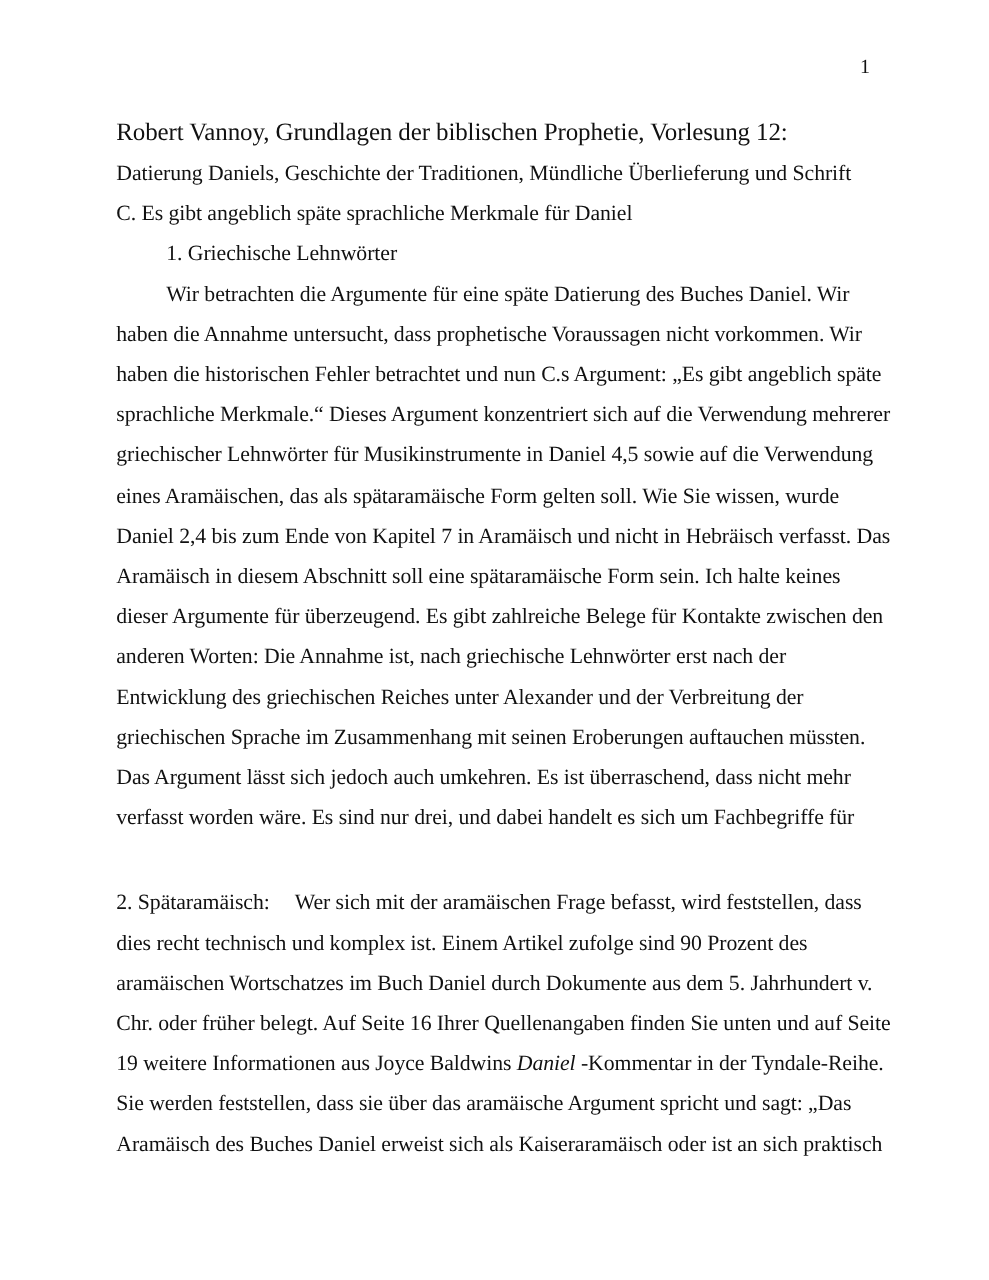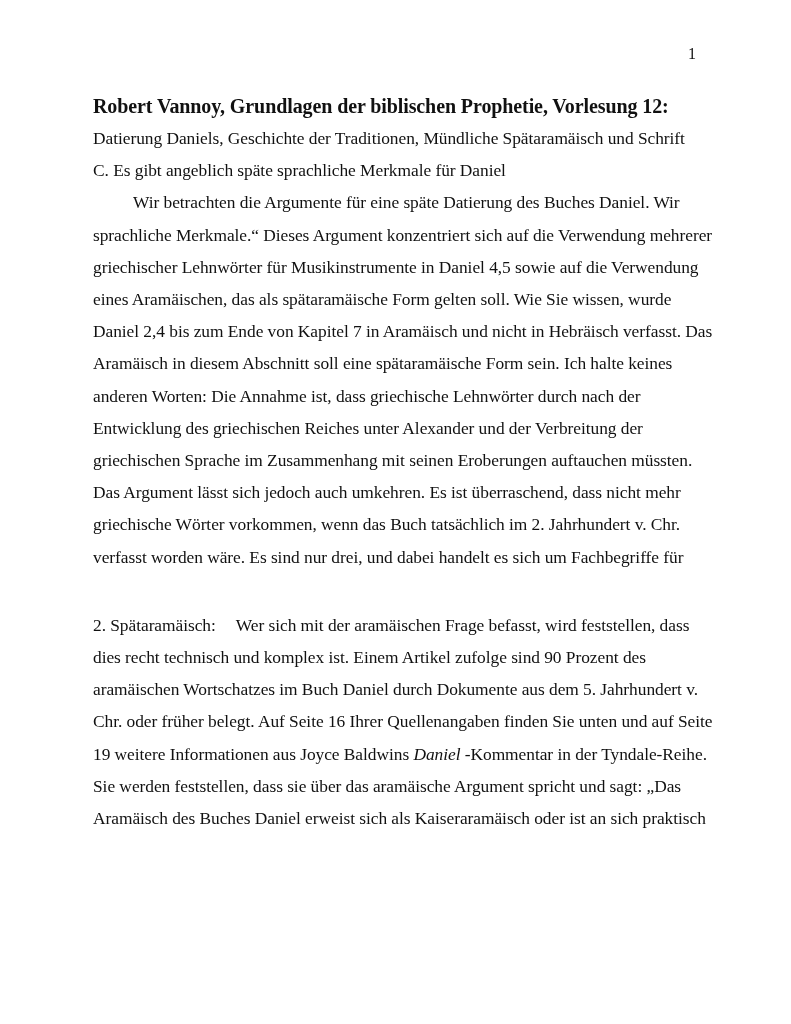--- a/index.html
+++ b/index.html
@@ -22,21 +22,21 @@
       font-size: 16px;
       line-height: 20px;
     }
     .content {
       position: absolute;
       top: 90px;
       left: 93px;
       width: 612px;
     }
     .title {
-      font-weight: bold;
+      font-weight: normal;
       font-size: 20px;
       line-height: 32px;
       white-space: nowrap;
       letter-spacing: -0.1px;
     }
     .line {
       font-size: 17.4px;
       line-height: 32.2px;
       white-space: nowrap;
       letter-spacing: -0.05px;
@@ -53,35 +53,38 @@
     }
     em { font-style: italic; }
   </style>
 </head>
 <body>
 
 <div class="page-number">1</div>
 
 <div class="content">
   <div class="title">Robert Vannoy, Grundlagen der biblischen Prophetie, Vorlesung 12:</div>
-  <div class="line">Datierung Daniels, Geschichte der Traditionen, Mündliche Spätaramäisch und Schrift</div>
+  <div class="line">Datierung Daniels, Geschichte der Traditionen, Mündliche Überlieferung und Schrift</div>
   <div class="line">C. Es gibt angeblich späte sprachliche Merkmale für Daniel</div>
+  <div class="line indent">1. Griechische Lehnwörter</div>
 
   <div>
     <div class="line indent">Wir betrachten die Argumente für eine späte Datierung des Buches Daniel. Wir</div>
+    <div class="line">haben die Annahme untersucht, dass prophetische Voraussagen nicht vorkommen. Wir</div>
+    <div class="line">haben die historischen Fehler betrachtet und nun C.s Argument: „Es gibt angeblich späte</div>
     <div class="line">sprachliche Merkmale.“ Dieses Argument konzentriert sich auf die Verwendung mehrerer</div>
     <div class="line">griechischer Lehnwörter für Musikinstrumente in Daniel 4,5 sowie auf die Verwendung</div>
     <div class="line">eines Aramäischen, das als spätaramäische Form gelten soll. Wie Sie wissen, wurde</div>
     <div class="line">Daniel 2,4 bis zum Ende von Kapitel 7 in Aramäisch und nicht in Hebräisch verfasst. Das</div>
     <div class="line">Aramäisch in diesem Abschnitt soll eine spätaramäische Form sein. Ich halte keines</div>
-    <div class="line">anderen Worten: Die Annahme ist, dass griechische Lehnwörter durch nach der</div>
+    <div class="line">dieser Argumente für überzeugend. Es gibt zahlreiche Belege für Kontakte zwischen den</div>
+    <div class="line">anderen Worten: Die Annahme ist, nach griechische Lehnwörter erst nach der</div>
     <div class="line">Entwicklung des griechischen Reiches unter Alexander und der Verbreitung der</div>
     <div class="line">griechischen Sprache im Zusammenhang mit seinen Eroberungen auftauchen müssten.</div>
     <div class="line">Das Argument lässt sich jedoch auch umkehren. Es ist überraschend, dass nicht mehr</div>
-    <div class="line">griechische Wörter vorkommen, wenn das Buch tatsächlich im 2. Jahrhundert v. Chr.</div>
     <div class="line">verfasst worden wäre. Es sind nur drei, und dabei handelt es sich um Fachbegriffe für</div>
   </div>
 
   <div class="gap"></div>
 
   <div>
     <div class="line">
       <span>2. Spätaramäisch:</span><span class="tab"></span><span>Wer sich mit der aramäischen Frage befasst, wird feststellen, dass</span>
     </div>
     <div class="line">dies recht technisch und komplex ist. Einem Artikel zufolge sind 90 Prozent des</div>

